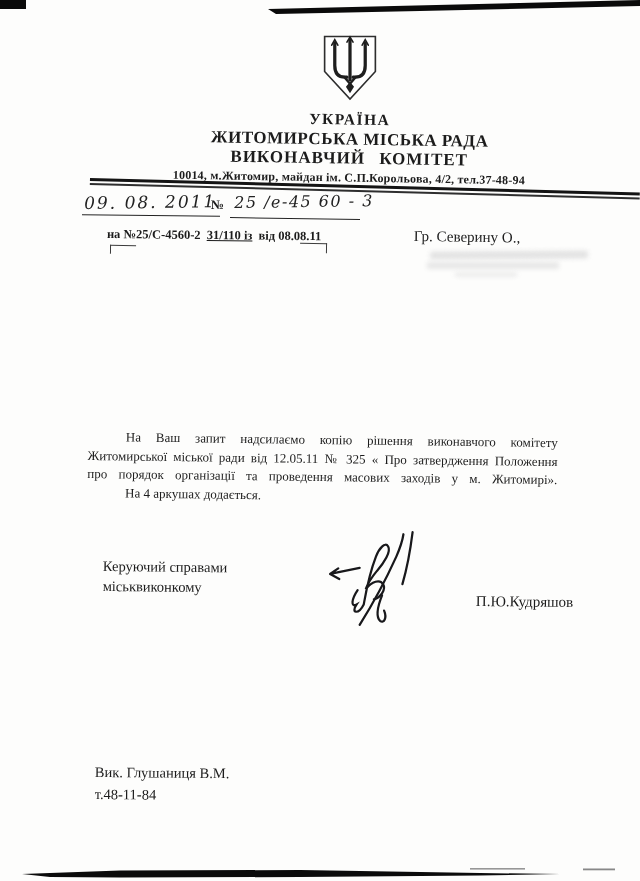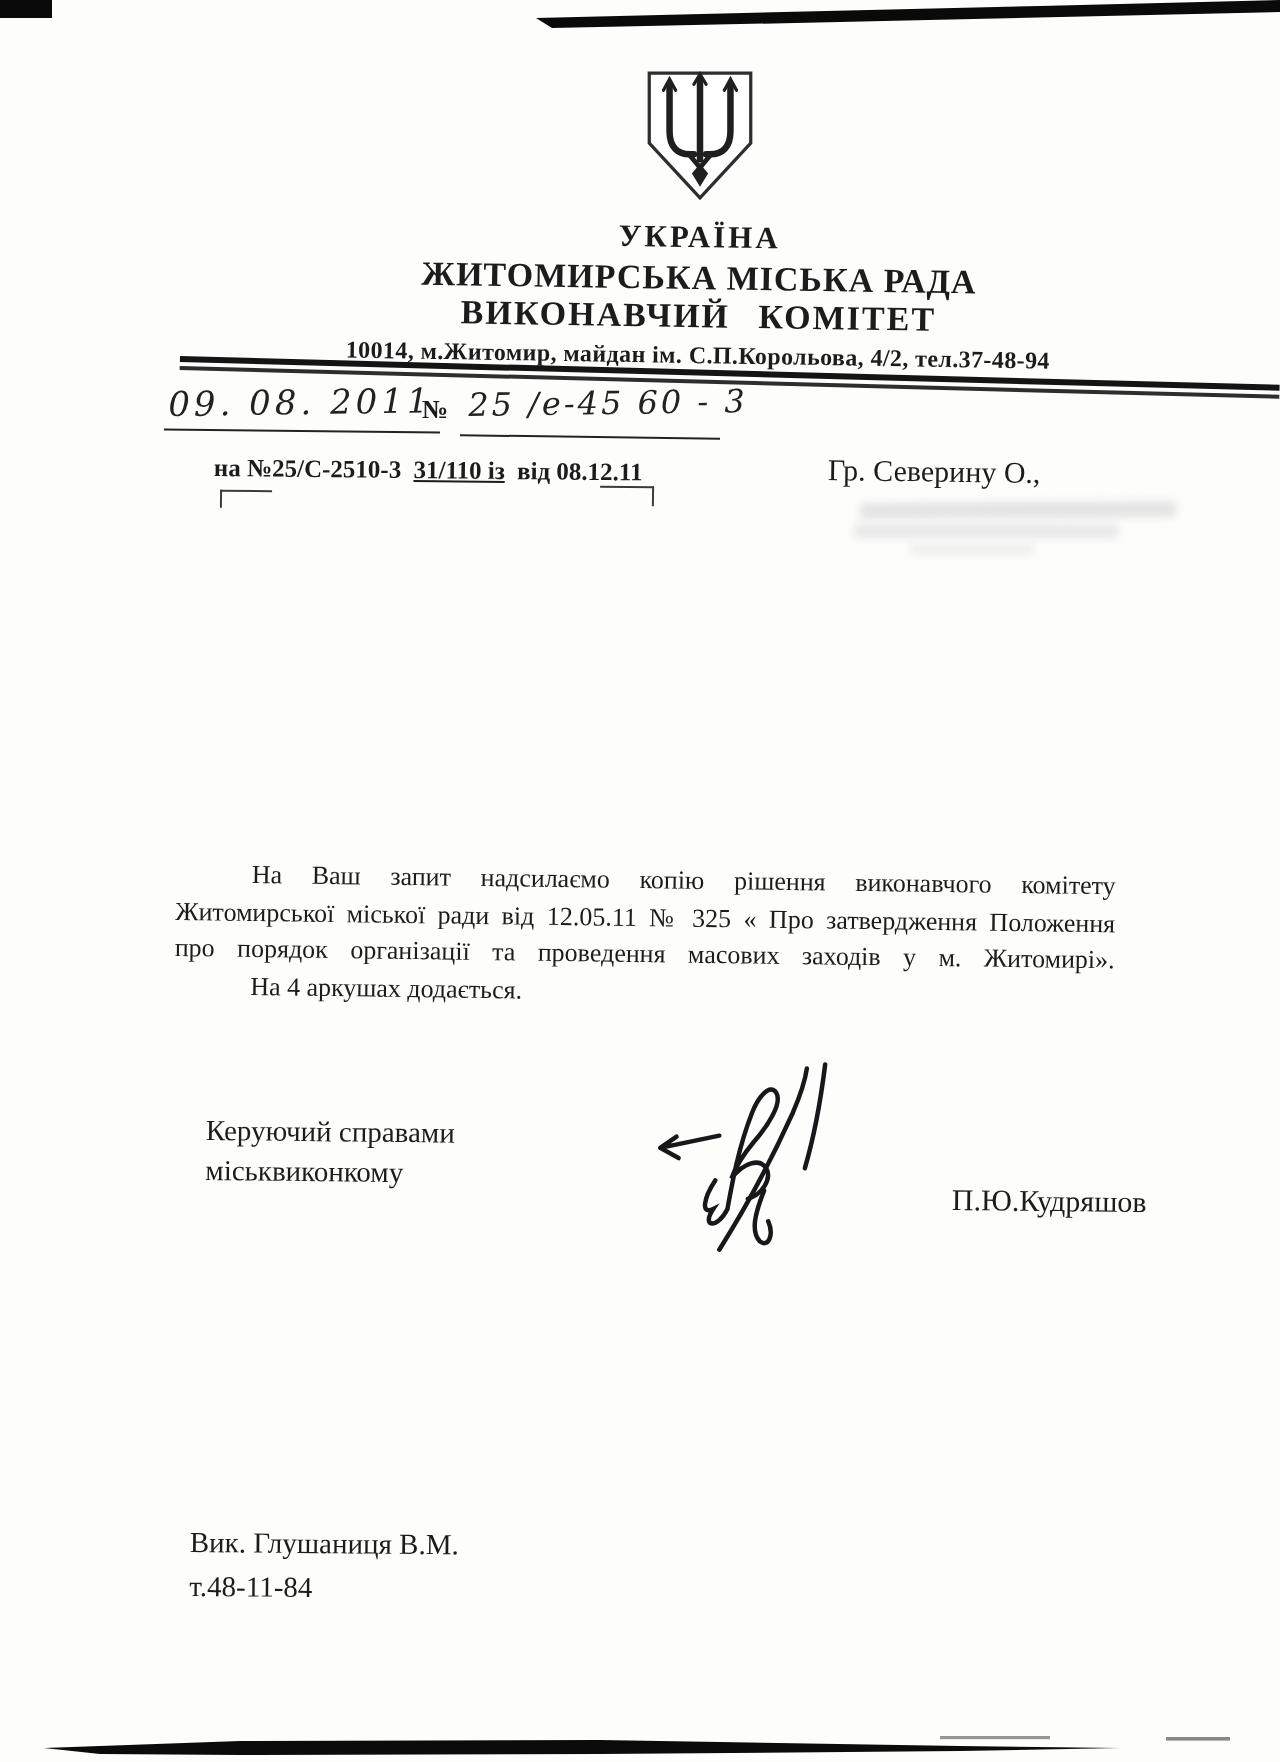--- a/index.html
+++ b/index.html
@@ -96,23 +96,23 @@
 
   <div class="abs rule"></div>
 
   <div class="abs hand out-date">09. 08. 2011</div>
   <div class="abs num-sign">№</div>
   <div class="abs hand out-num">25 /е-45 60 - 3</div>
   <div class="abs uline uline1"></div>
   <div class="abs uline uline2"></div>
 
   <div class="abs reply">
-    <span>на №25/С-2510-3</span>
+    <span>на №25/С-4560-2</span>
     <span class="ins">31/110 із</span>
-    <span>від 08.12.11</span>
+    <span>від 08.08.11</span>
   </div>
   <div class="abs corner corner-l"></div>
   <div class="abs corner corner-r"></div>
 
   <div class="abs addressee">Гр. Северину О.,</div>
   <div class="abs smudge sm1"></div>
   <div class="abs smudge sm2"></div>
   <div class="abs smudge sm3"></div>
 
   <div class="abs body-par">

